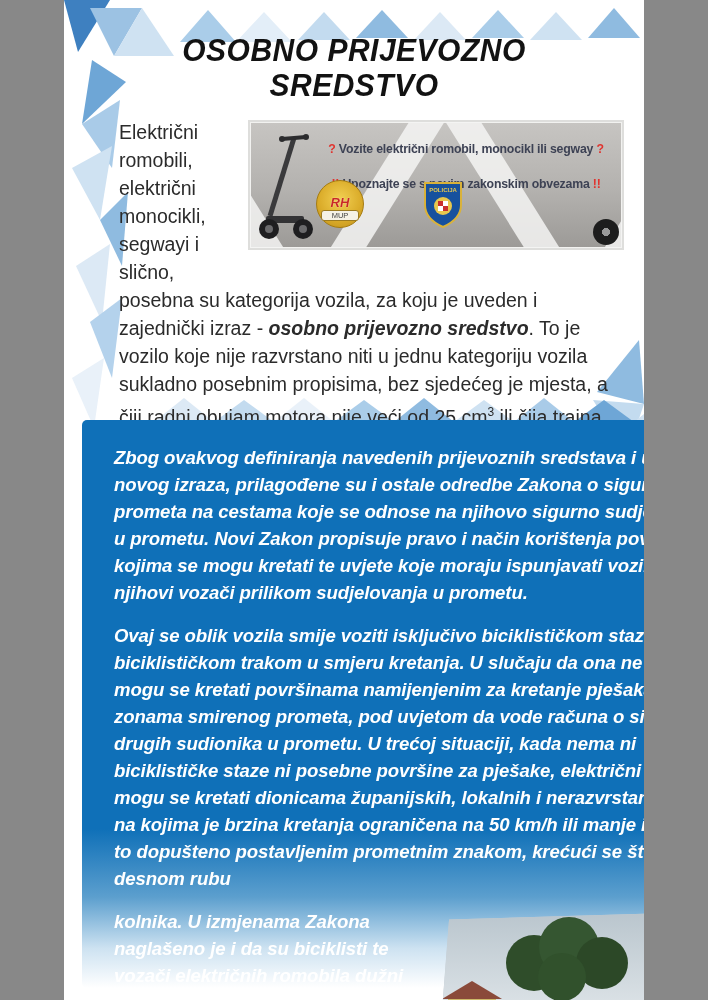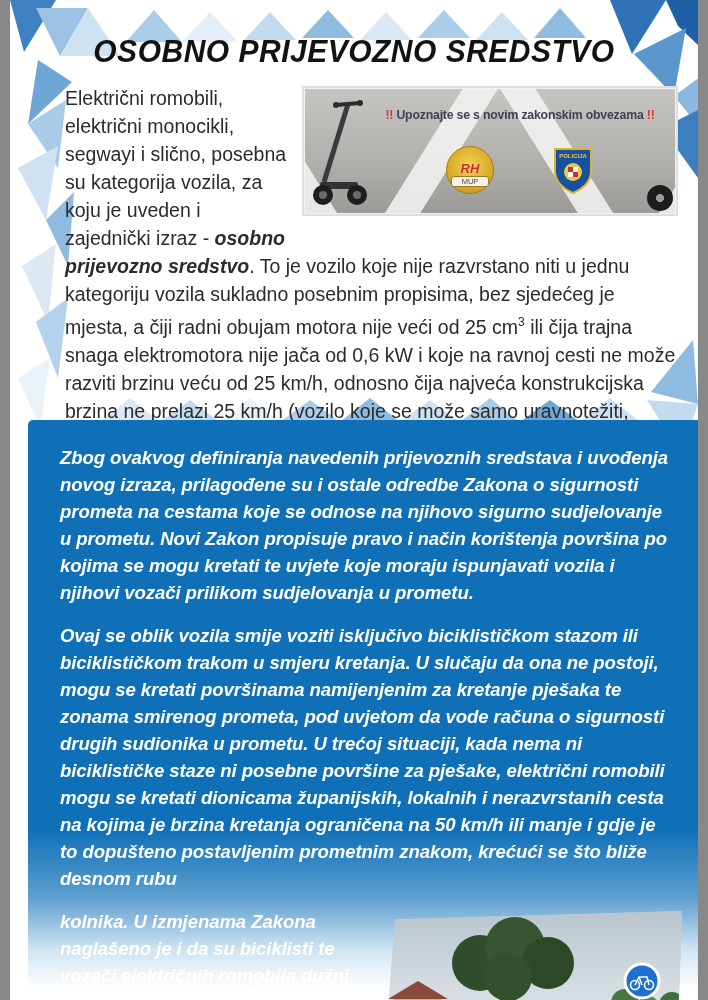--- a/index.html
+++ b/index.html
@@ -1,17 +1,17 @@
 <!DOCTYPE html>
 <html><head>
 <meta charset="utf-8">
 <style>
   html,body{margin:0;padding:0;background:#888;}
   .page{
-    position:relative;width:688px;height:1000px;background:#ffffff;
+    position:relative;width:580px;height:1000px;background:#ffffff;
     overflow:hidden;margin:0 auto;
     font-family:"Liberation Sans", sans-serif;
   }
   .mosaic{position:absolute;z-index:0;pointer-events:none;}
   .content{position:relative;z-index:1;}
 
   h1.title{
     margin:34px 60px 16px;
     text-align:center;
     font-size:30px;
@@ -47,21 +47,21 @@
   .s3{left:-34px;transform:rotate(-32deg);}
   .s4{left:392px;transform:rotate(32deg);}
   .banner-scooter{position:absolute;left:4px;top:8px;}
   .banner-texts{
     position:absolute;left:66px;top:6px;width:300px;
     text-align:center;font-weight:bold;font-size:12.3px;letter-spacing:-.2px;
     color:#3d4254;white-space:nowrap;
   }
   .banner-texts .row{margin-top:7px;}
   .mark{color:#e0342f;}
-  .badges{position:absolute;left:66px;top:58px;width:300px;display:flex;justify-content:center;gap:58px;}
+  .badges{position:absolute;left:66px;top:58px;width:300px;display:flex;gap:58px;}
   .badge-gold{
     width:46px;height:46px;border-radius:50%;
     background:radial-gradient(circle at 50% 40%,#f2d053 0%,#dcae2c 55%,#bf8f18 100%);
     border:1px solid #a67c10;position:relative;text-align:center;
   }
   .badge-gold .rh{font-size:13px;font-weight:bold;font-style:italic;color:#c92a22;text-shadow:0 0 1px #fff;margin-top:8px;}
   .badge-gold .mup{
     position:absolute;left:4px;right:4px;bottom:6px;background:#f5f2e6;border:1px solid #9c7b20;
     border-radius:3px;font-size:7.5px;font-weight:normal;color:#444;line-height:9px;
   }
@@ -164,20 +164,25 @@
           <circle cx="28" cy="9" r="3" fill="#2c2c2e"></circle>
             <circle cx="52" cy="7" r="3" fill="#2c2c2e"></circle>
           <rect x="12" y="86" width="38" height="7" rx="2" fill="#333335"></rect>
           <circle cx="15" cy="99" r="10" fill="#1e1e20"></circle>
             <circle cx="15" cy="99" r="4" fill="#6a6a6c"></circle>
           <circle cx="49" cy="99" r="10" fill="#1e1e20"></circle>
             <circle cx="49" cy="99" r="4" fill="#6a6a6c"></circle>
         </svg>
 
         <div class="banner-texts" data-interactable="false">
+          <div class="row" data-interactable="false">
+            <span class="mark" data-interactable="false">?</span>
+            <span data-interactable="false">Vozite električni romobil, monocikl ili segway</span>
+            <span class="mark" data-interactable="false">?</span>
+          </div>
           <div class="row" data-interactable="false">
             <span class="mark" data-interactable="false">!!</span>
             <span data-interactable="false">Upoznajte se s novim zakonskim obvezama</span>
             <span class="mark" data-interactable="false">!!</span>
           </div>
         </div>
 
         <div class="badges" data-interactable="false">
           <div class="badge-gold" data-interactable="false">
             <div class="rh" data-interactable="false">RH</div>

